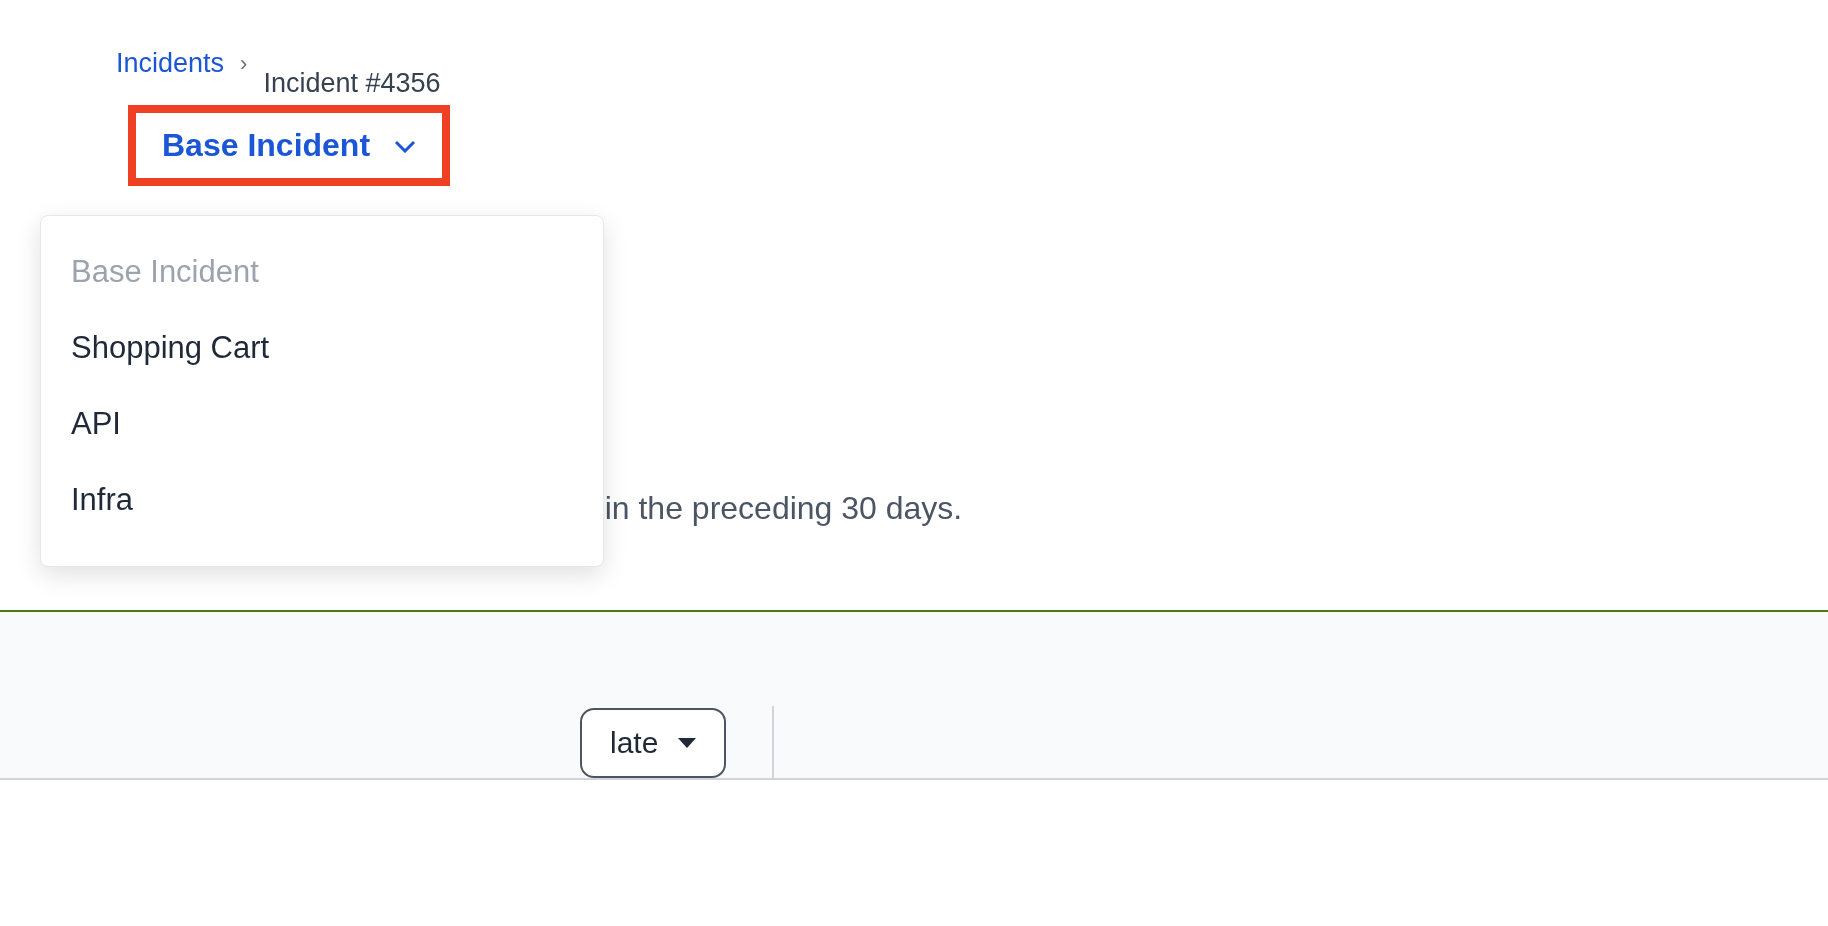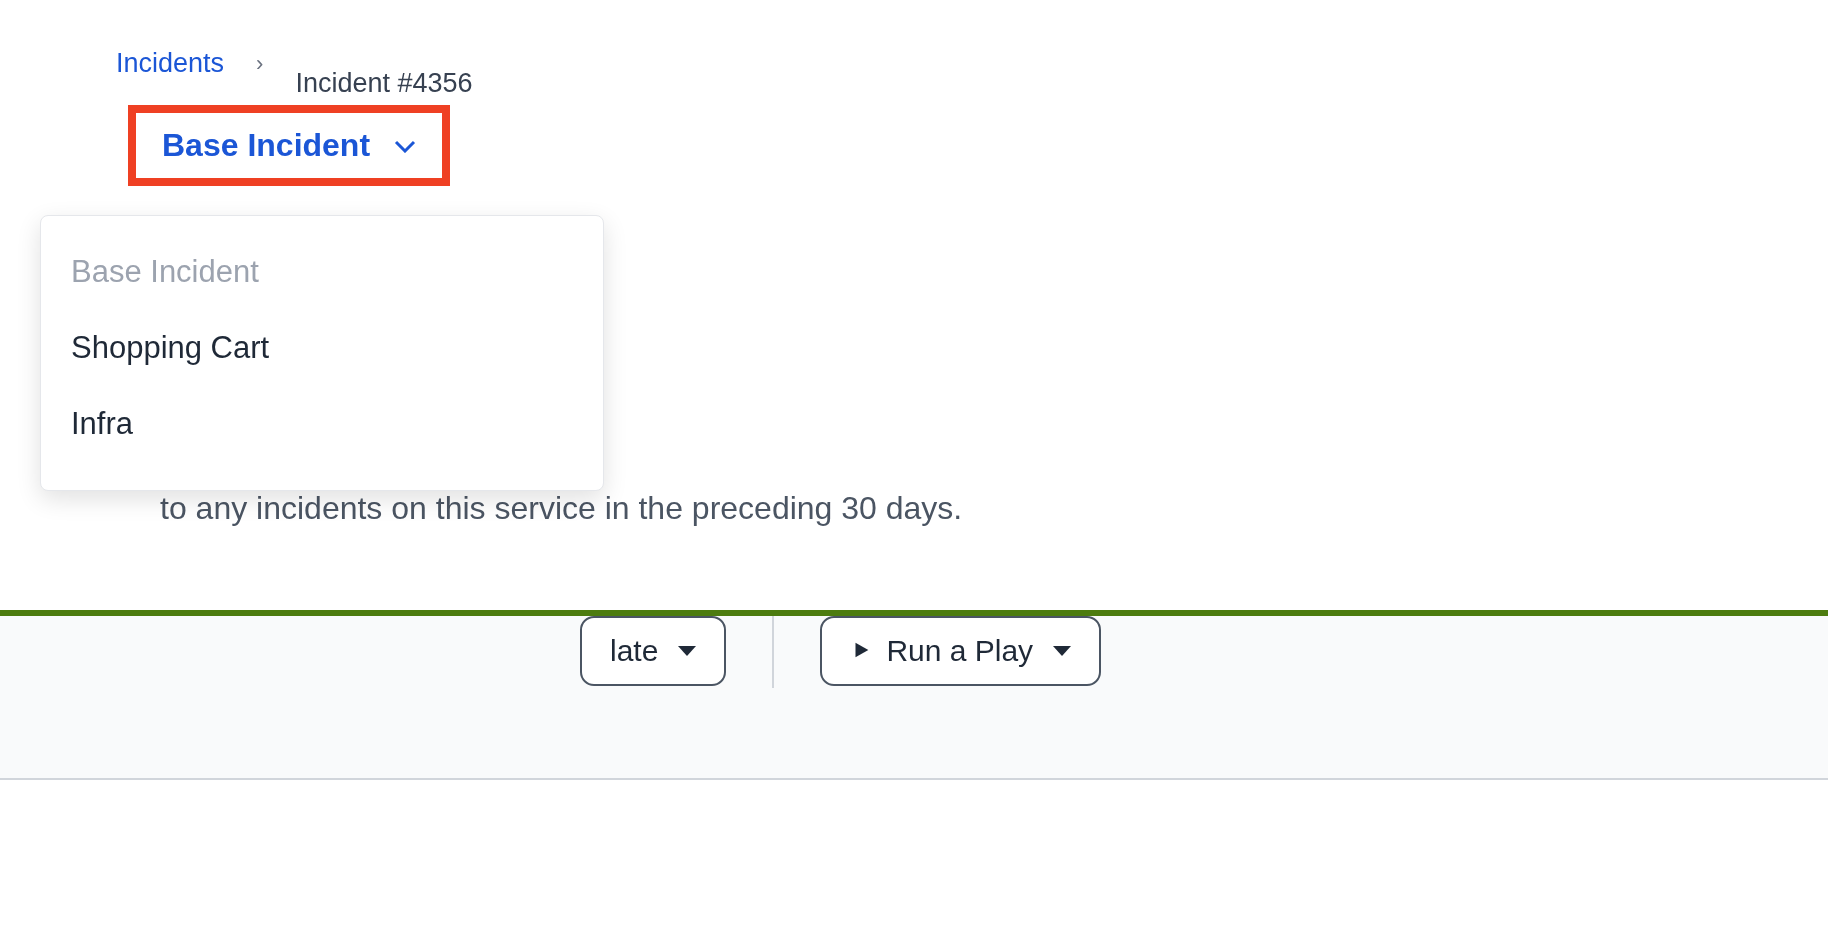--- a/index.html
+++ b/index.html
@@ -11,21 +11,21 @@
       font-family: -apple-system, BlinkMacSystemFont, 'Segoe UI', Helvetica, Arial, sans-serif;
       background: #ffffff;
       width: 1828px;
       height: 926px;
       position: relative;
       overflow: hidden;
     }
     .breadcrumb {
       display: flex;
       align-items: center;
-      gap: 32px;
+      gap: 16px;
       padding: 28px 0 0 116px;
       font-size: 27px;
     }
     .breadcrumb-link {
       color: #1b56d6;
       cursor: pointer;
     }
     .breadcrumb-sep {
       color: #6b7280;
       font-size: 22px;
@@ -83,26 +83,26 @@
       top: 490px;
       left: 160px;
       font-size: 32px;
       color: #4b5563;
     }
     .toolbar-region {
       position: absolute;
       top: 610px;
       left: 0;
       right: 0;
-      border-top: 6px solid #4d7c0f;
+      border-top: 2px solid #4d7c0f;
       border-bottom: 2px solid #d1d5db;
       background: #f9fafb;
       height: 170px;
       display: flex;
-      align-items: flex-start;
+      align-items: flex-end;
       padding-left: 580px;
       gap: 38px;
     }
     .toolbar-btn {
       display: inline-flex;
       align-items: center;
       gap: 14px;
       background: #ffffff;
       border: 2px solid #4b5563;
       border-radius: 14px;
@@ -184,28 +184,20 @@
 <div class="desc-1">ts, originating from this service.</div>
 
 <div class="desc-2">to any incidents on this service in the preceding 30 days.</div>
 
 <div class="toolbar-region">
   <button class="toolbar-btn">
     <span>late</span>
     <span class="caret-down"></span>
   </button>
   <div class="divider"></div>
-  <button class="toolbar-btn">
-    <span class="play-icon">
-      <svg viewBox="0 0 24 24">
-          <path d="M6 4l14 8-14 8V4z"></path>
-        </svg>
-    </span>
-    <span>Run a Play</span>
-    <span class="caret-down"></span>
-  </button>
 </div>
 
 <div class="dropdown">
   <div class="dropdown-item disabled">Base Incident</div>
   <div class="dropdown-item">Shopping Cart</div>
+  <div class="dropdown-item">API</div>
   <div class="dropdown-item">Infra</div>
 </div>
 
 </body></html>

